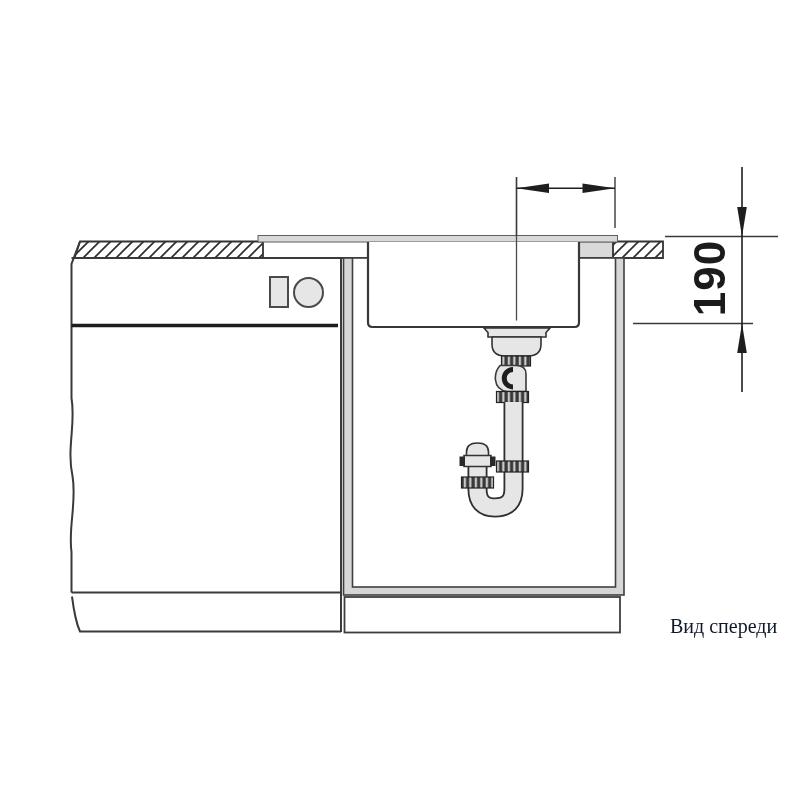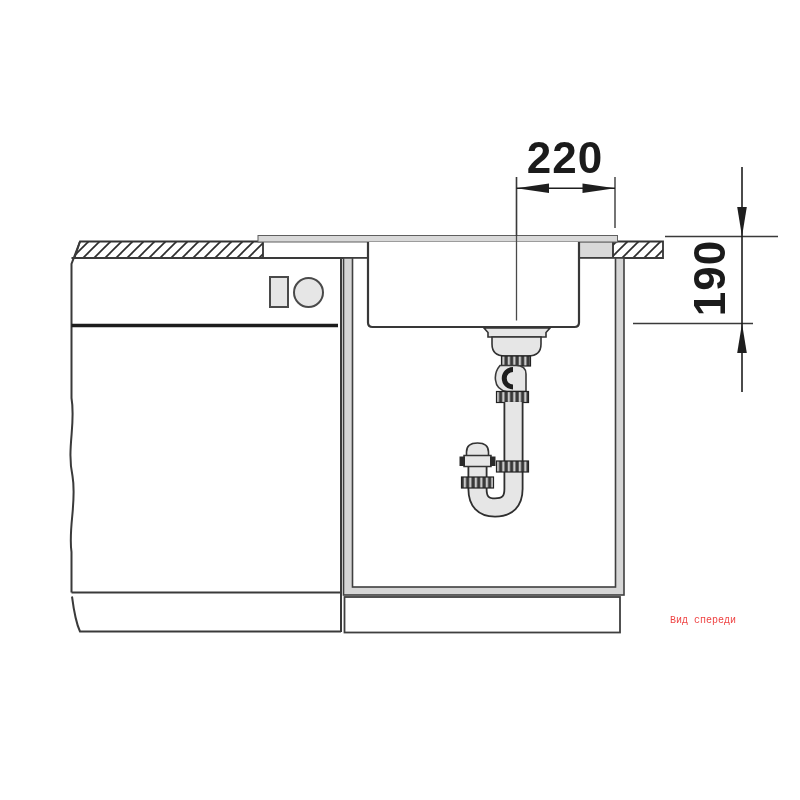--- a/index.html
+++ b/index.html
@@ -9,22 +9,22 @@
   }
   .stage svg{position:absolute;left:0;top:0;}
   .dim-label{
     position:absolute;font-weight:700;font-size:44px;color:#1b1b1b;
     text-align:center;letter-spacing:1px;line-height:44px;
     font-family:"Liberation Sans",sans-serif;white-space:nowrap;
   }
   .dim-h{left:514px;top:136px;width:102px;}
   .dim-v{left:655px;top:256px;width:110px;height:44px;transform:rotate(-90deg);}
   .caption{
-    position:absolute;left:670px;top:615px;width:130px;font-size:10px;
-    color:#ef4444;font-family:Liberation Mono, monospace;
+    position:absolute;left:670px;top:615px;width:130px;font-size:20px;
+    color:#0f172a;font-family:Liberation Serif, serif;
   }
 </style>
 </head>
 <body>
 
 <div class="stage">
 
 <svg width="800" height="800" viewBox="0 0 800 800">
   <defs>
     <pattern id="hatch" width="11" height="11" patternUnits="userSpaceOnUse">
@@ -95,19 +95,18 @@
 
   <g>
     <line x1="665" y1="236.5" x2="778" y2="236.5" stroke="#3a3a3a" stroke-width="1.4"></line>
     <line x1="633" y1="323.5" x2="753" y2="323.5" stroke="#3a3a3a" stroke-width="1.4"></line>
     <line x1="742" y1="167" x2="742" y2="392" stroke="#1e1e1e" stroke-width="1.6"></line>
     <polygon points="742,236.5 737.2,207 746.8,207" fill="#1e1e1e"></polygon>
     <polygon points="742,323.5 737.2,353 746.8,353" fill="#1e1e1e"></polygon>
   </g>
 </svg>
 
-<div class="dim-label dim-h">220</div>
 
 <div class="dim-label dim-v">190</div>
 
 <div class="caption">Вид спереди</div>
 
 </div>
 
 </body></html>

